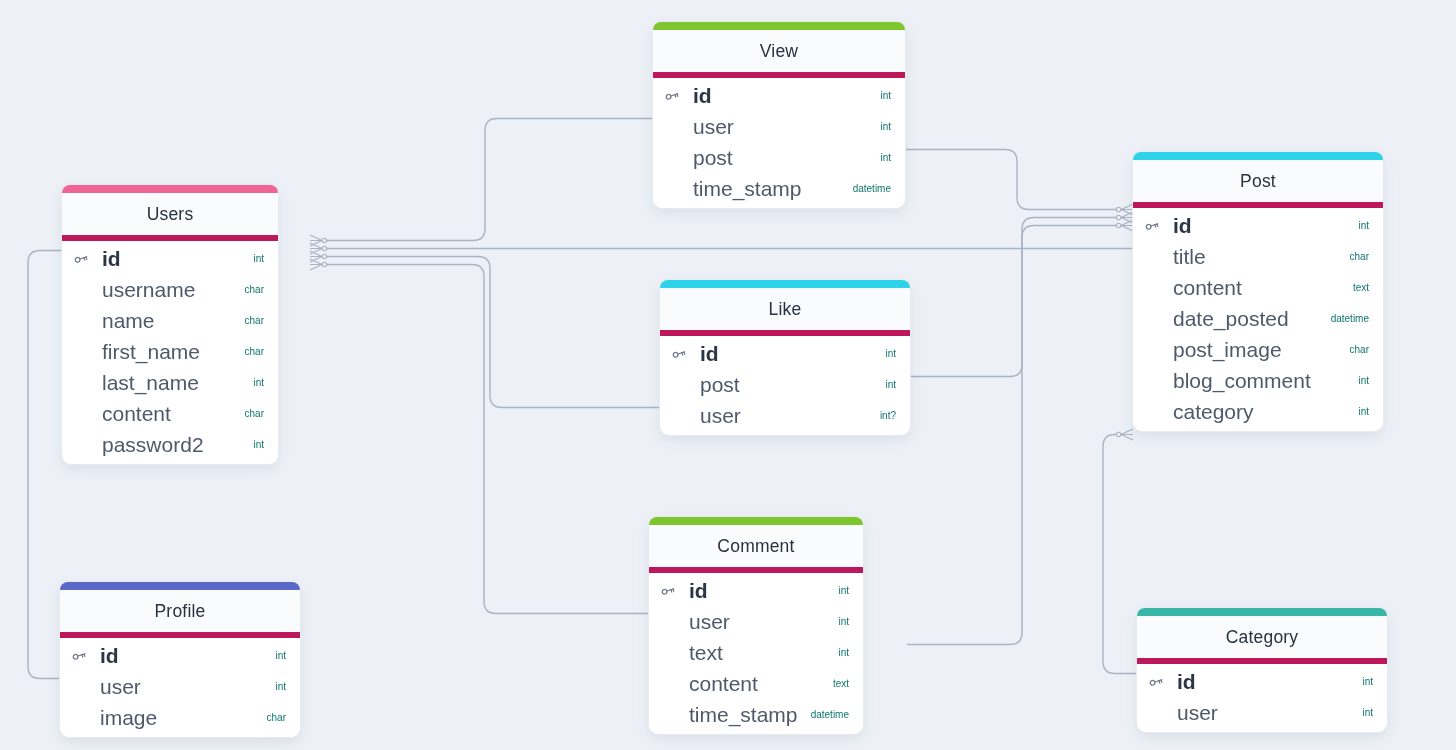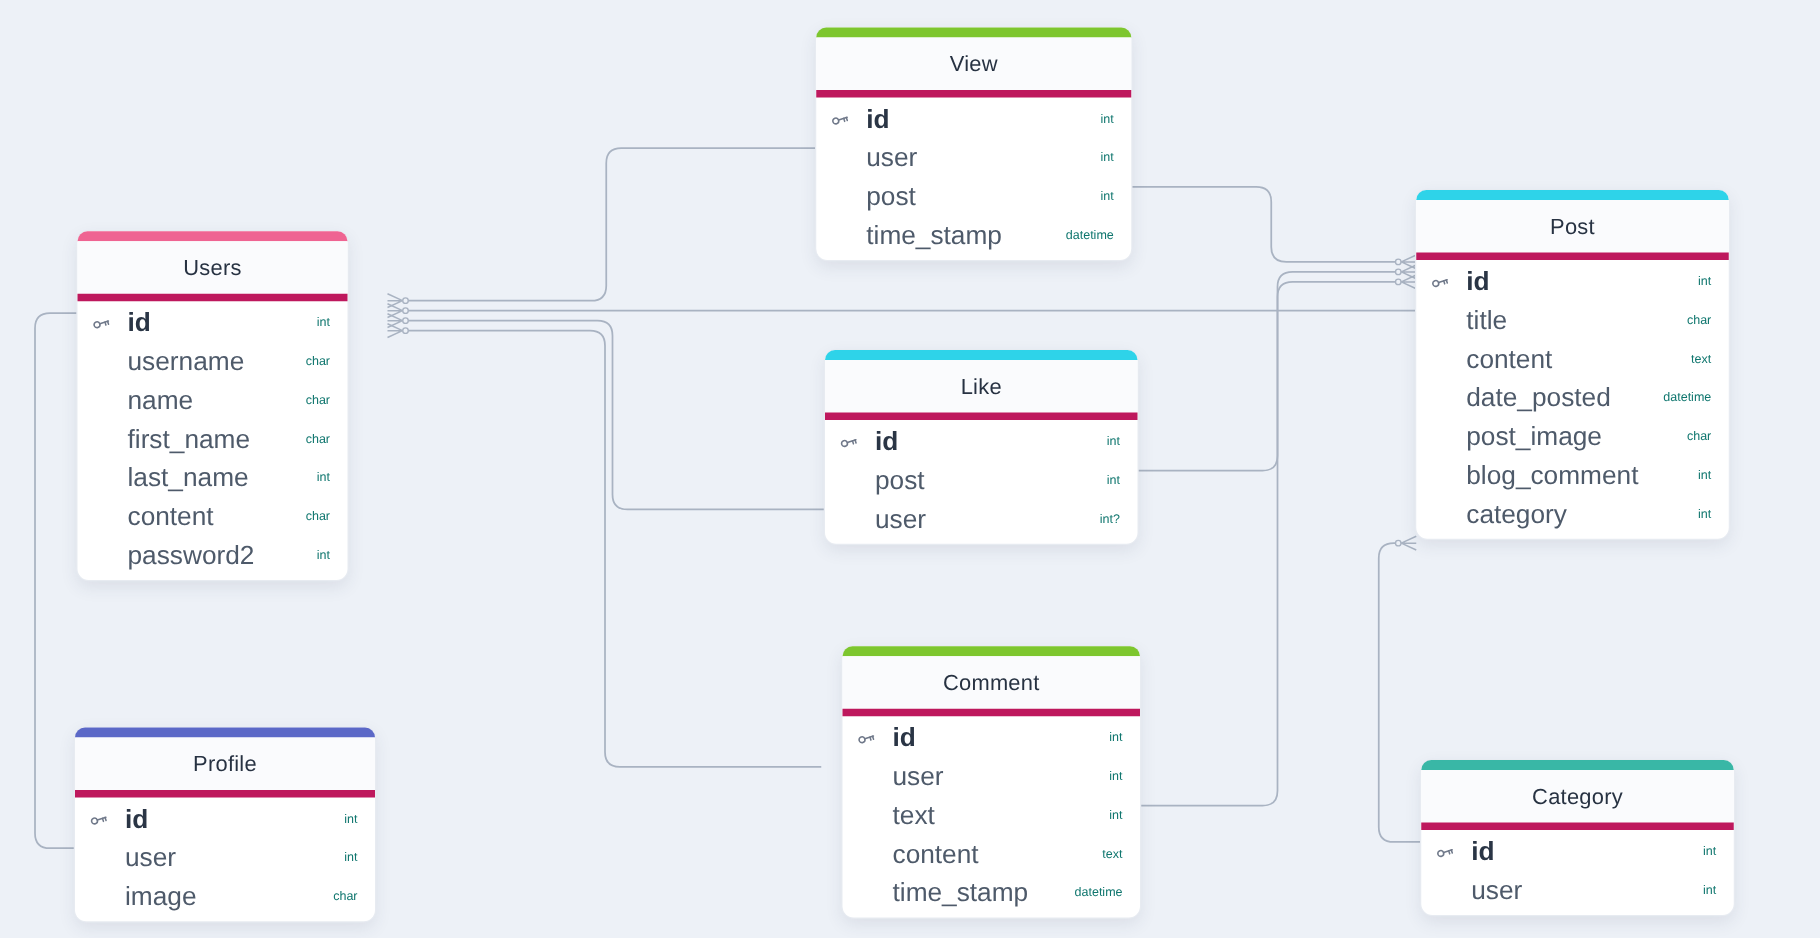--- a/index.html
+++ b/index.html
@@ -153,21 +153,21 @@
         <div class="row">
           <span class="fname">post</span>
           <span class="ftype">int</span>
         </div>
         <div class="row">
           <span class="fname">user</span>
           <span class="ftype">int?</span>
         </div>
       </div>
     </div>
-    <div class="table-card" style="left: 674px; top: 517px; width: 238px;">
+    <div class="table-card" style="left: 649px; top: 517px; width: 214px;">
       <div class="accent" style="background: rgb(125, 198, 46);"></div>
       <div class="t-title">Comment</div>
       <div class="rows">
         <div class="row pk">
           <svg class="key-icon" viewBox="0 0 15 15">
             <g transform="rotate(-18 7.5 7.5)" fill="none" stroke="#70798a" stroke-width="1.25" stroke-linecap="round">
               <circle cx="3.4" cy="7.5" r="2.35"></circle>
               <path d="M5.8,7.5 H13"></path>
               <path d="M10.1,7.5 V10"></path>
               <path d="M12.3,7.5 V10"></path>

